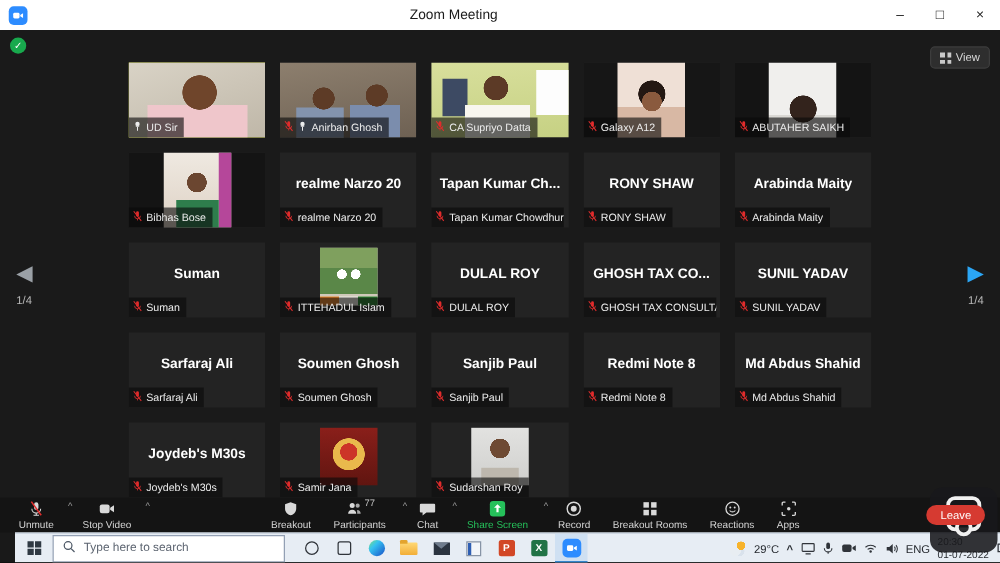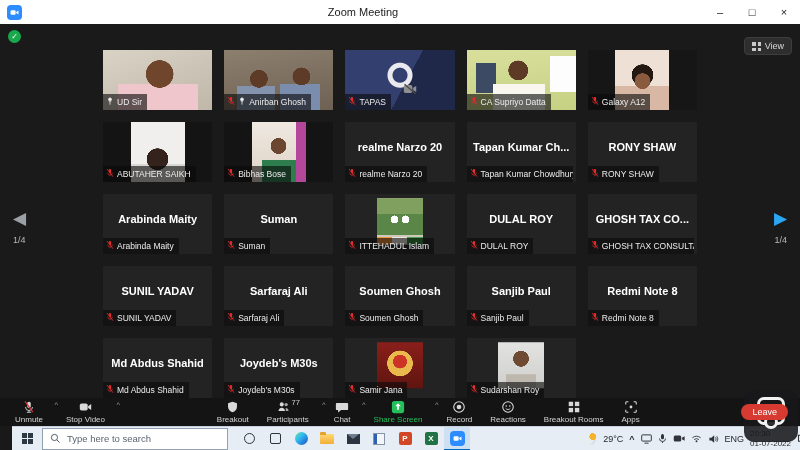--- a/index.html
+++ b/index.html
@@ -254,43 +254,20 @@
         <svg width="8" height="10" viewBox="0 0 12 14">
                 <circle cx="6" cy="4.2" r="2.6" fill="#ececec"></circle>
                 <rect x="3.8" y="6" width="4.4" height="1.6" rx="0.8" fill="#ececec"></rect>
                 <line x1="6" y1="7.5" x2="6" y2="12.5" stroke="#ececec" stroke-width="1.2"></line>
               </svg>
       </span>
       <span class="lname">Anirban Ghosh</span>
     </div>
   </div>
 
-  <div class="tile">
-    <div class="art art-obs"></div>
-
-    <span class="video-off">
-      <svg width="14" height="12" viewBox="0 0 18 14">
-              <rect x="1" y="2" width="11" height="10" rx="2" fill="#8f8f8f"></rect>
-              <path d="M13 5.5l4-2.5v8l-4-2.5z" fill="#8f8f8f"></path>
-              <line x1="2" y1="1" x2="16" y2="13" stroke="#4a4a4a" stroke-width="1.6"></line>
-            </svg>
-    </span>
-    <div class="label">
-      <span class="mic">
-        <svg width="8" height="10" viewBox="0 0 12 14">
-                <rect x="4.3" y="1" width="3.4" height="6.5" rx="1.7" fill="#e02c2c"></rect>
-                <path d="M2.5 6.5a3.5 3.5 0 0 0 7 0" fill="none" stroke="#e02c2c"></path>
-                <line x1="6" y1="10" x2="6" y2="12" stroke="#e02c2c"></line>
-                <line x1="1.5" y1="1" x2="10.5" y2="12.5" stroke="#e02c2c" stroke-width="1.3"></line>
-              </svg>
-      </span>
-
-      <span class="lname">TAPAS</span>
-    </div>
-  </div>
 
   <div class="tile">
     <div class="art art-supriyo"></div>
 
     <div class="label">
       <span class="mic">
         <svg width="8" height="10" viewBox="0 0 12 14">
                 <rect x="4.3" y="1" width="3.4" height="6.5" rx="1.7" fill="#e02c2c"></rect>
                 <path d="M2.5 6.5a3.5 3.5 0 0 0 7 0" fill="none" stroke="#e02c2c"></path>
                 <line x1="6" y1="10" x2="6" y2="12" stroke="#e02c2c"></line>
@@ -735,38 +712,38 @@
           <svg width="14" height="14" viewBox="0 0 16 16">
               <circle cx="8" cy="8" r="6" fill="none" stroke="#d9d9d9" stroke-width="1.3"></circle>
               <circle cx="8" cy="8" r="2.7" fill="#d9d9d9"></circle>
             </svg>
         </span>
         <span class="tb-lab">Record</span>
       </div>
       <div class="tb-item">
         <span class="tb-icorow">
           <svg width="14" height="14" viewBox="0 0 16 16">
+              <rect x="2" y="2" width="5" height="5" fill="#d9d9d9"></rect>
+              <rect x="9" y="2" width="5" height="5" fill="#d9d9d9"></rect>
+              <rect x="2" y="9" width="5" height="5" fill="#d9d9d9"></rect>
+              <rect x="9" y="9" width="5" height="5" fill="#d9d9d9"></rect>
+            </svg>
+        </span>
+        <span class="tb-lab">Breakout Rooms</span>
+      </div>
+      <div class="tb-item">
+        <span class="tb-icorow">
+          <svg width="14" height="14" viewBox="0 0 16 16">
               <circle cx="8" cy="8" r="6" fill="none" stroke="#d9d9d9" stroke-width="1.2"></circle>
               <circle cx="6" cy="6.8" r="0.9" fill="#d9d9d9"></circle>
               <circle cx="10" cy="6.8" r="0.9" fill="#d9d9d9"></circle>
               <path d="M5.4 9.6a3.3 3.3 0 0 0 5.2 0" stroke="#d9d9d9" fill="none"></path>
             </svg>
         </span>
         <span class="tb-lab">Reactions</span>
-      </div>
-      <div class="tb-item">
-        <span class="tb-icorow">
-          <svg width="14" height="14" viewBox="0 0 16 16">
-              <rect x="2" y="2" width="5" height="5" fill="#d9d9d9"></rect>
-              <rect x="9" y="2" width="5" height="5" fill="#d9d9d9"></rect>
-              <rect x="2" y="9" width="5" height="5" fill="#d9d9d9"></rect>
-              <rect x="9" y="9" width="5" height="5" fill="#d9d9d9"></rect>
-            </svg>
-        </span>
-        <span class="tb-lab">Breakout Rooms</span>
       </div>
       <div class="tb-item">
         <span class="tb-icorow">
           <svg width="14" height="14" viewBox="0 0 16 16">
               <path d="M2 5V3a1 1 0 0 1 1-1h2M11 2h2a1 1 0 0 1 1 1v2M14 11v2a1 1 0 0 1-1 1h-2M5 14H3a1 1 0 0 1-1-1v-2" fill="none" stroke="#d9d9d9" stroke-width="1.2"></path>
               <circle cx="8" cy="8" r="1.6" fill="#d9d9d9"></circle>
             </svg>
         </span>
         <span class="tb-lab">Apps</span>
       </div>

